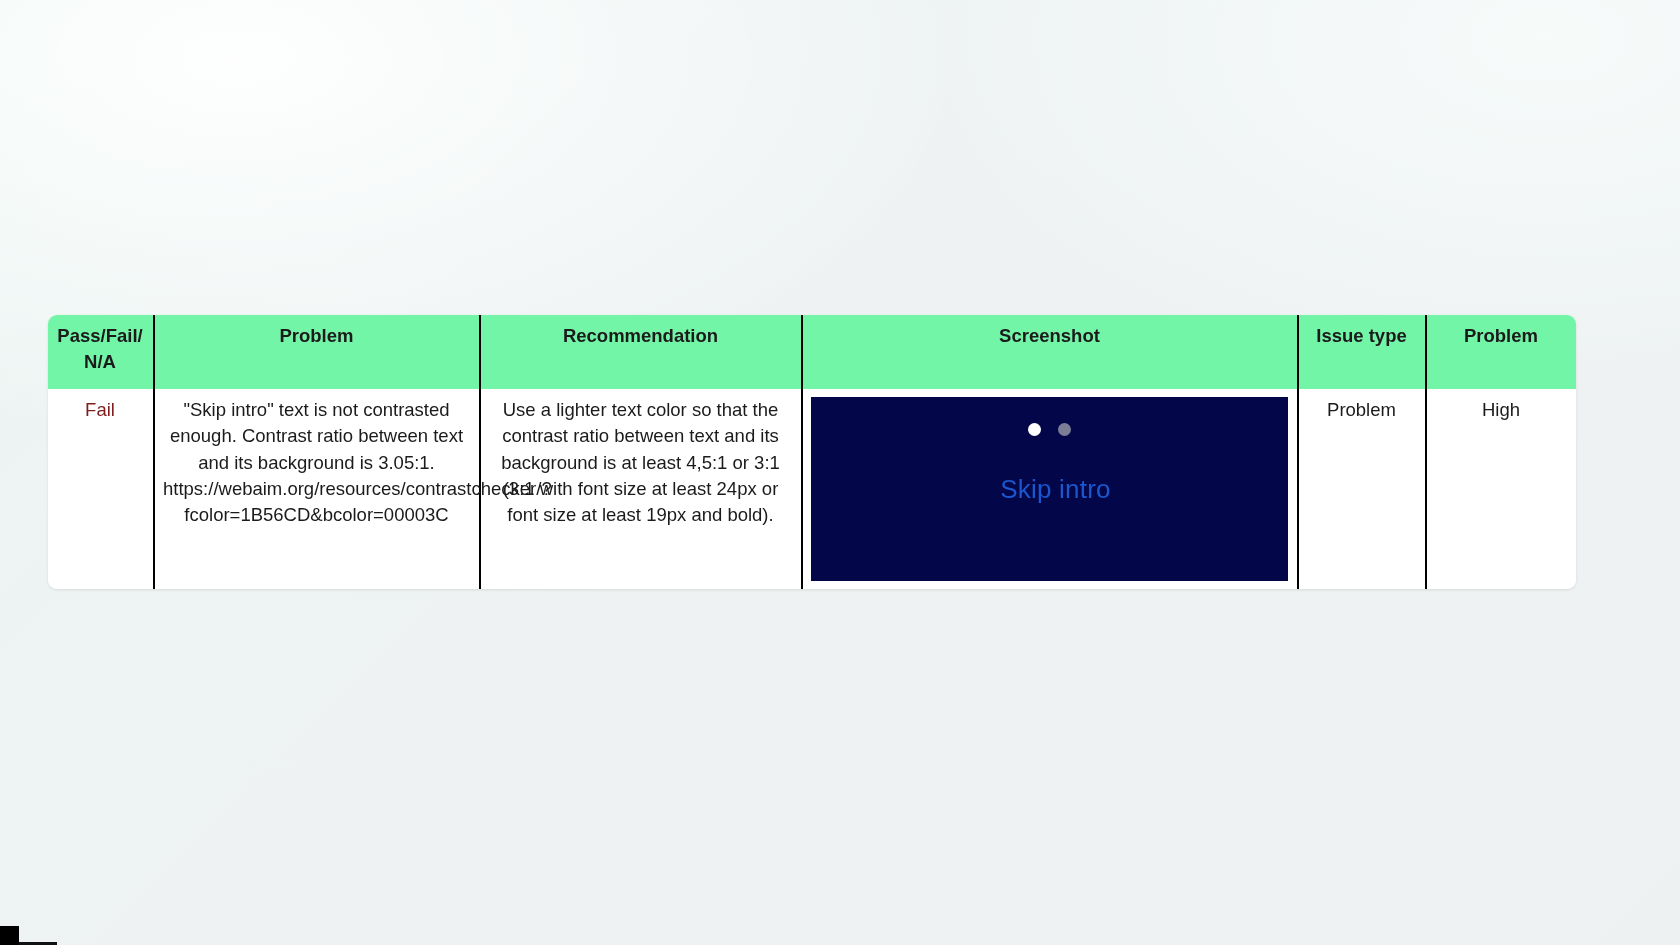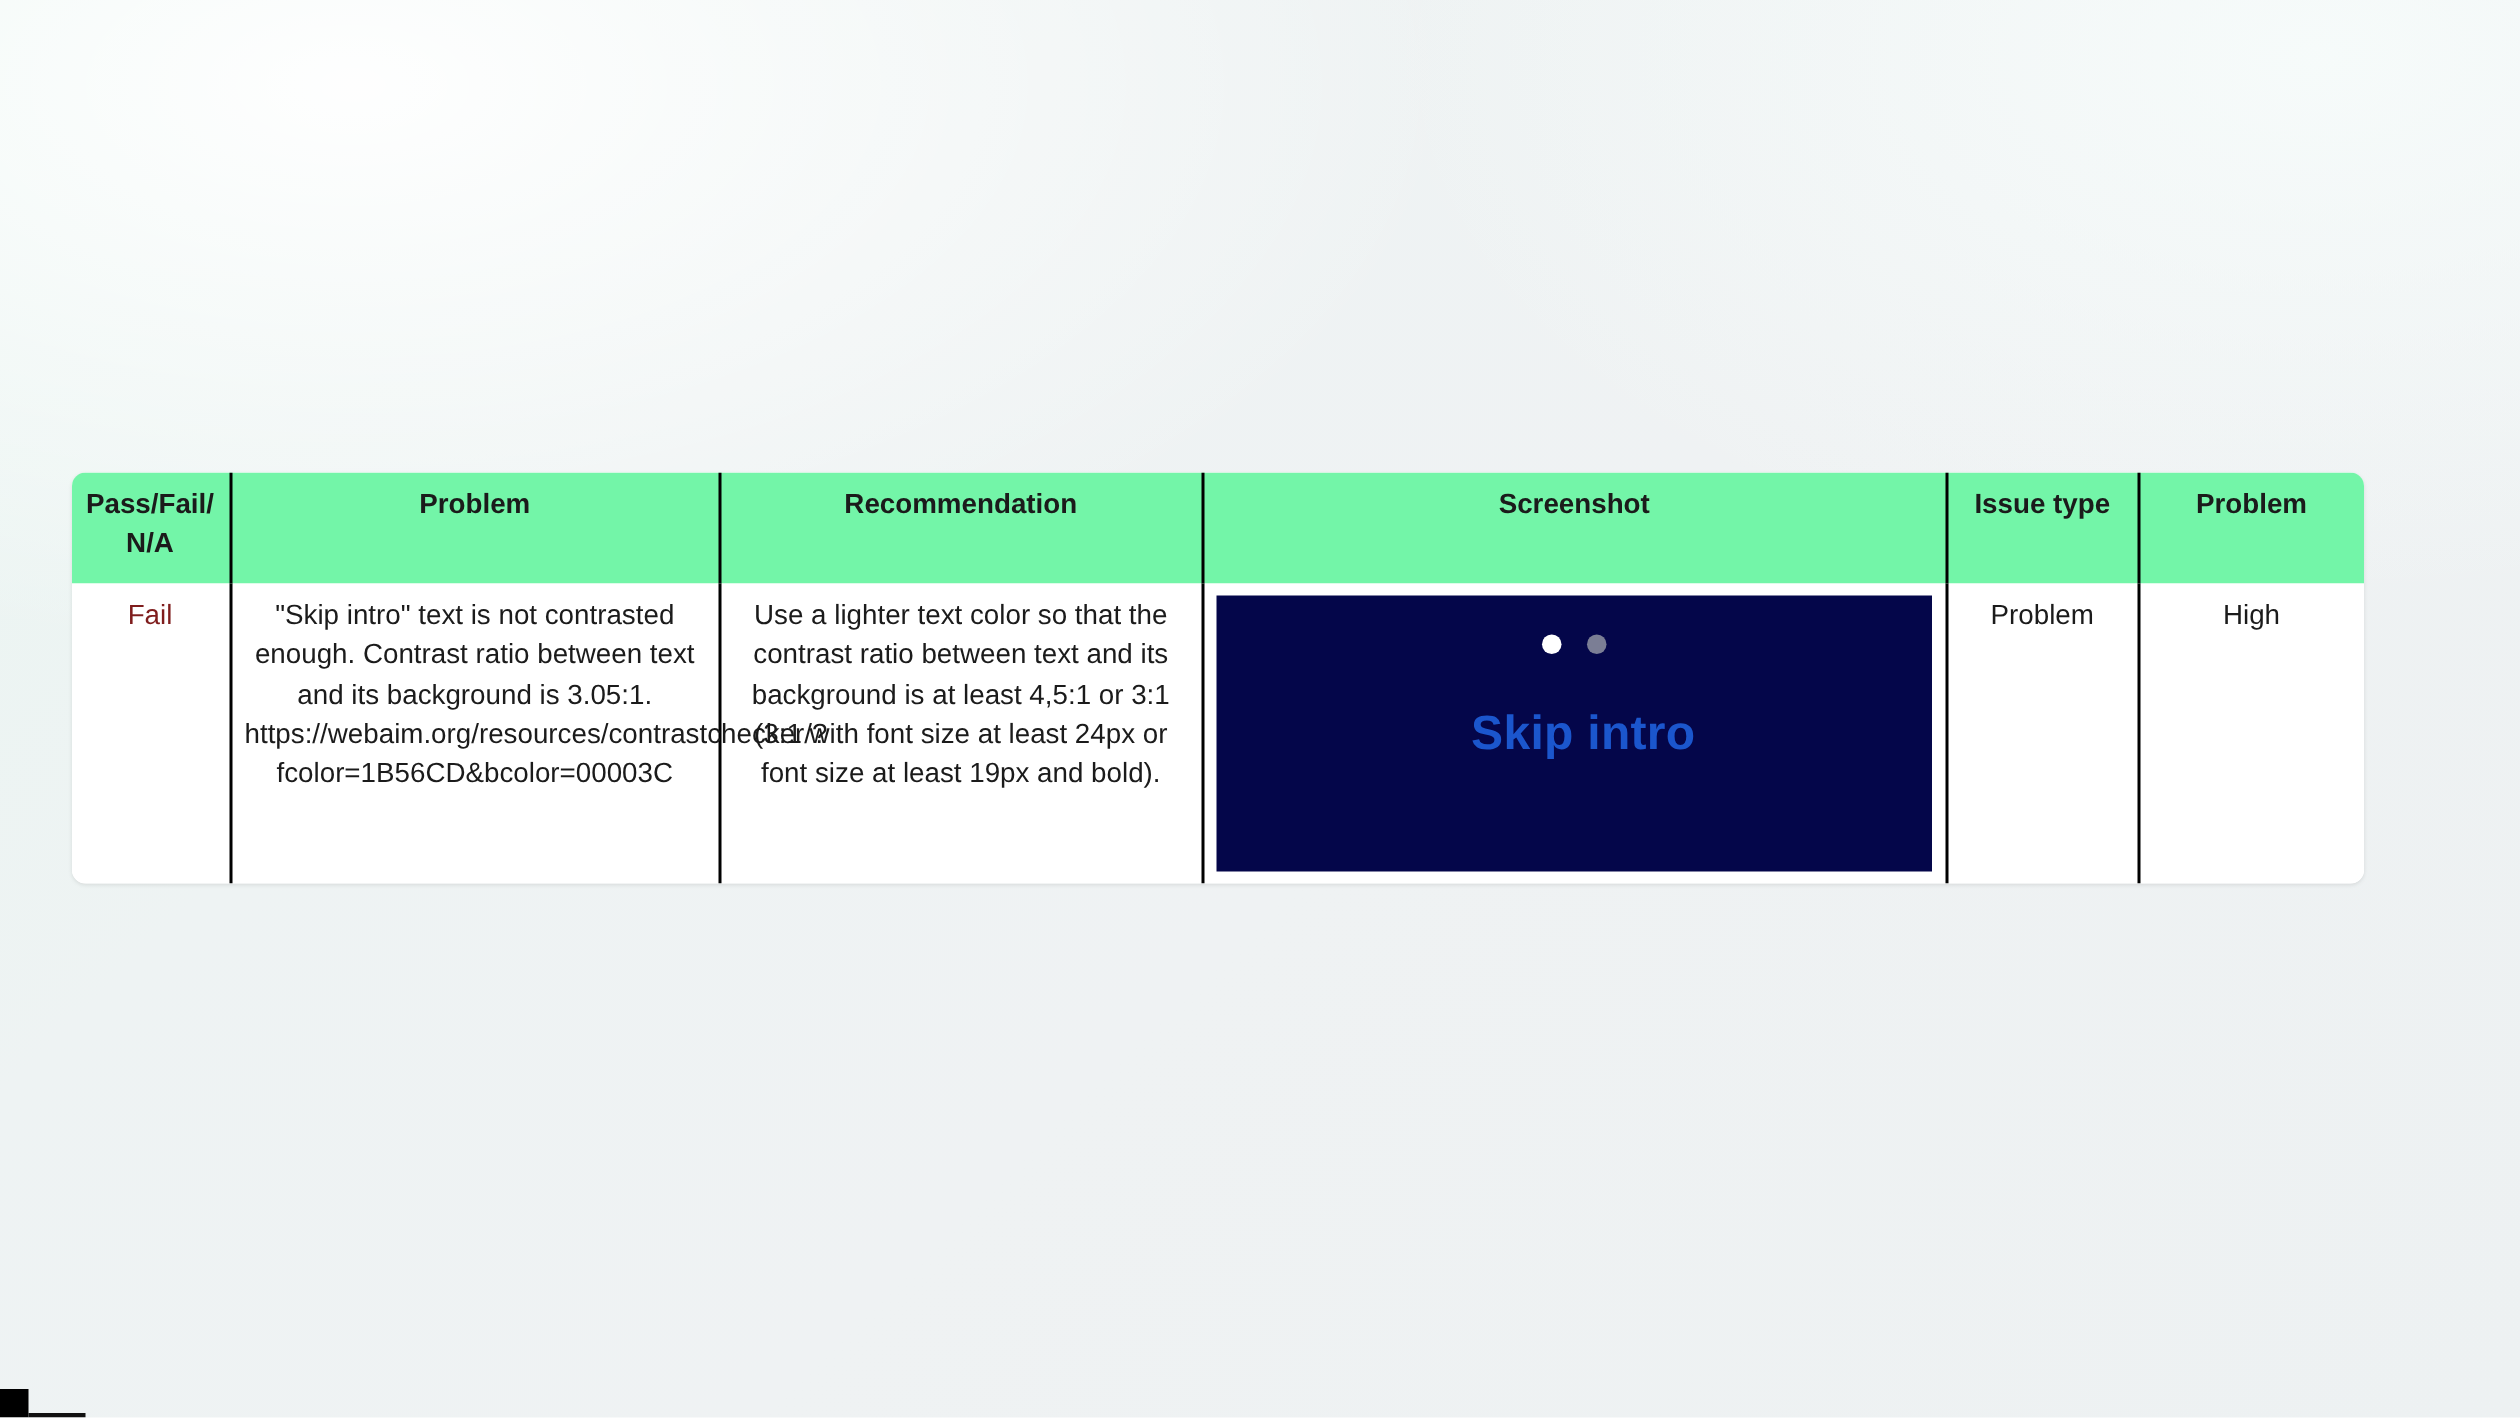--- a/index.html
+++ b/index.html
@@ -113,22 +113,22 @@
   .skip-intro {
     position: absolute;
     top: 0;
     left: 0;
     right: 0;
     bottom: 0;
     display: flex;
     align-items: center;
     justify-content: center;
     color: #1b56cd;
-    font-size: 32px;
-    font-weight: bold;
+    font-size: 26px;
+    font-weight: normal;
     letter-spacing: 0.2px;
     margin-left: 12px;
   }
 
   
   .corner-artifact {
     position: absolute;
     left: 0;
     bottom: 0;
     width: 19px;

